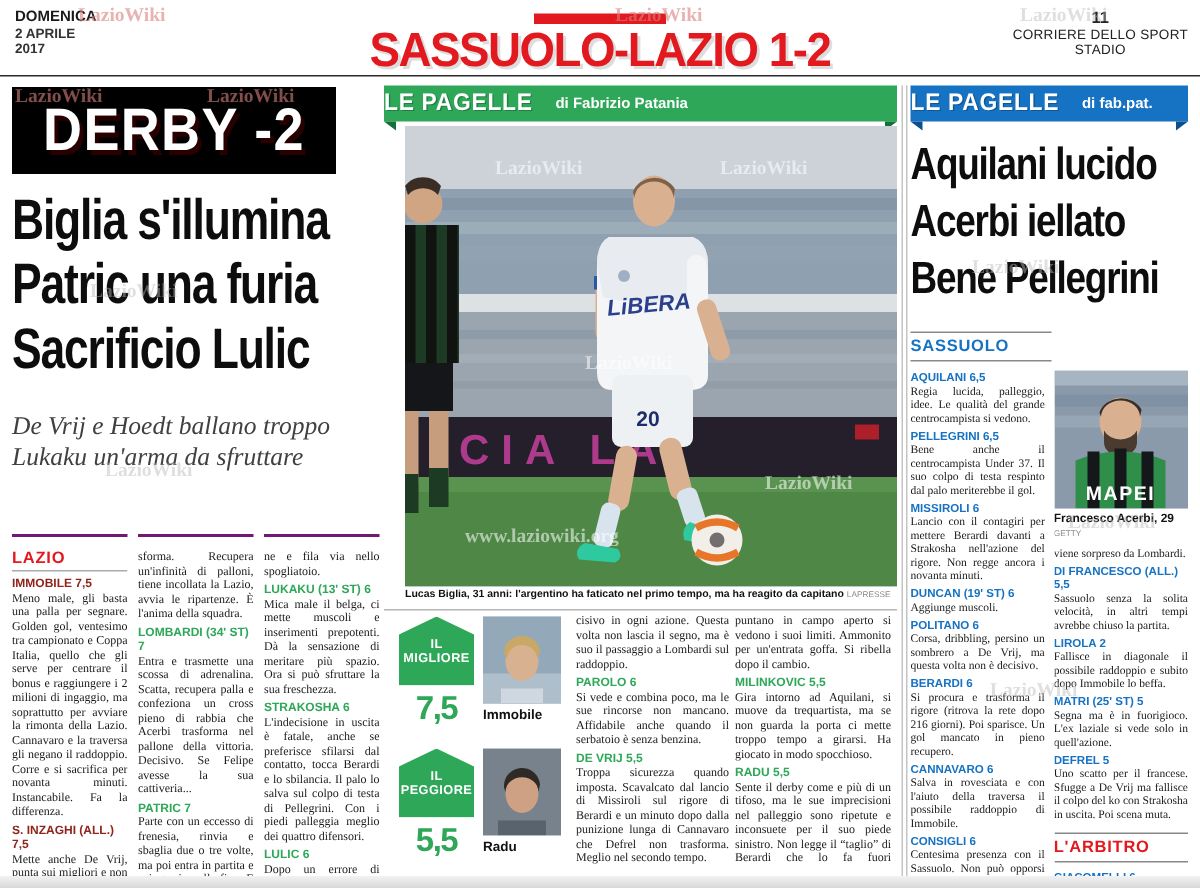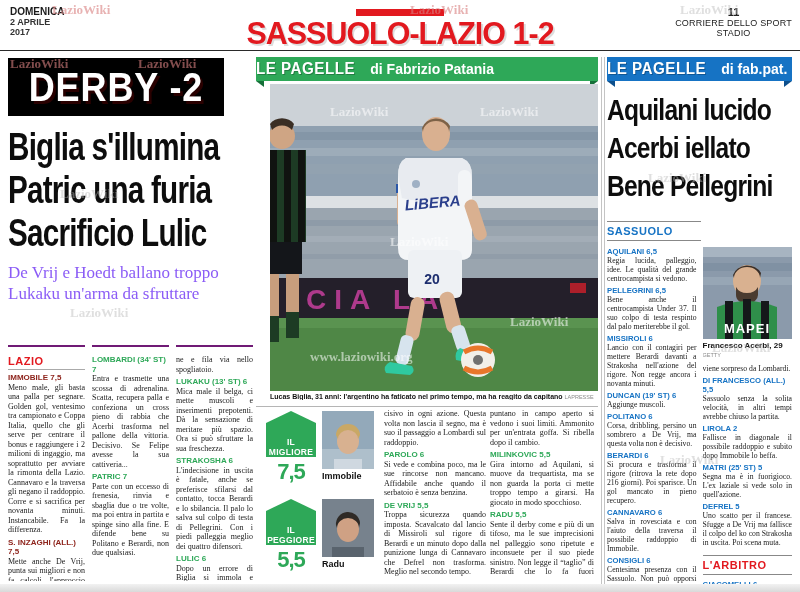--- a/index.html
+++ b/index.html
@@ -33,33 +33,33 @@
       text-align:justify;hyphens:auto;-webkit-hyphens:auto;}
 
   
   .left-sec{position:absolute;left:8px;top:58px;width:246px;}
   .derby{width:216px;height:58px;background:#000000;display:flex;align-items:center;justify-content:center;}
   .derby span{font-family:"Liberation Sans",sans-serif;font-weight:bold;font-size:40px;color:#fff;
       letter-spacing:1px;transform:scaleX(.9);text-shadow:3px 3px 0 rgba(90,0,0,.45);white-space:nowrap;}
   .left-headline{margin-top:10px;}
   .hl-line{font-family:"Liberation Sans",sans-serif;font-weight:bold;color:#0d0d0d;
       font-size:38px;line-height:43px;letter-spacing:-1px;transform:scaleX(.78);transform-origin:0 50%;white-space:nowrap;}
-  .deck{margin-top:7px;font-family:"Liberation Serif",serif;font-size:17px;line-height:21px;color:#8b5cf6;}
+  .deck{margin-top:18px;font-family:"Liberation Serif",serif;font-size:17px;line-height:21px;color:#404040;font-style:italic;}
   .lazio-cols{display:flex;gap:7px;margin-top:41px;height:236px;overflow:hidden;}
   .lazio-cols .col{width:77px;border-top:2px solid #701a75;padding-top:8px;overflow:hidden;}
   .team-header{font-family:"Liberation Sans",sans-serif;font-weight:bold;font-size:11px;color:#e2191f;
       letter-spacing:.5px;border-bottom:1px solid #aaa;padding-bottom:2px;margin-bottom:3px;}
   .col.c1 .entry-name{color:#8e241c;}
   .col.c2 .entry-name,.col.c3 .entry-name{color:#2ea858;}
 
   
   .banner{position:relative;height:24px;display:flex;align-items:center;}
   .banner .blabel{font-family:"Liberation Sans",sans-serif;font-weight:bold;font-size:16px;color:#fff;
       letter-spacing:.5px;transform:scaleX(.95);transform-origin:0 50%;text-shadow:1px 1px 0 rgba(0,0,0,.25);}
-  .banner .bby{font-family:"Liberation Sans",sans-serif;font-weight:bold;font-size:14px;color:#fff;margin-left:10px;}
+  .banner .bby{font-family:"Liberation Sans",sans-serif;font-weight:bold;font-size:10px;color:#fff;margin-left:10px;}
   .banner.green{background:#2ea858;}
   .banner.green::before{content:"";position:absolute;left:0;bottom:-6px;
       border-top:6px solid #156f38;border-left:8px solid transparent;}
   .banner.green::after{content:"";position:absolute;right:0;bottom:-6px;
       border-top:6px solid #156f38;border-right:8px solid transparent;}
   .banner.blue{background:#1673c4;}
   .banner.blue::before{content:"";position:absolute;left:0;bottom:-6px;
       border-top:6px solid #0d4f8c;border-left:8px solid transparent;}
   .banner.blue::after{content:"";position:absolute;right:0;bottom:-6px;
       border-top:6px solid #0d4f8c;border-right:8px solid transparent;}
@@ -70,21 +70,21 @@
   .photo-caption{margin-left:14px;margin-top:2px;width:328px;
       font-family:"Liberation Sans",sans-serif;font-weight:bold;font-size:7px;color:#111;white-space:nowrap;overflow:hidden;}
   .photo-caption .credit{font-weight:normal;font-size:5.5px;color:#8a8a8a;}
   .center-rule{margin-left:0;margin-top:6px;width:342px;height:1px;background:#b5b5b5;}
   .center-bottom{position:relative;height:172px;}
   .award{position:absolute;left:10px;width:110px;height:84px;}
   .award.best{top:4px;}
   .award.worst{top:92px;}
   .ribbon{position:absolute;left:0;top:0;width:50px;height:46px;background:#2ea858;
       clip-path:polygon(50% 0%,100% 26%,100% 100%,0% 100%,0% 26%);
-      display:flex;flex-direction:column;align-items:center;justify-content:flex-end;}
+      display:flex;flex-direction:column;align-items:center;justify-content:center;}
   .ribbon .r1,.ribbon .r2{font-family:"Liberation Sans",sans-serif;font-weight:bold;color:#fff;font-size:8.5px;line-height:9.5px;letter-spacing:.3px;}
   .award-score{position:absolute;left:0;top:48px;width:50px;text-align:center;
       font-family:"Liberation Sans",sans-serif;font-weight:bold;font-size:22px;color:#2ea858;letter-spacing:-1px;}
   .award-photo{position:absolute;left:56px;top:0;width:52px;height:58px;overflow:hidden;background:#8ea3b2;}
   .award-player{position:absolute;left:56px;top:60px;width:52px;
       font-family:"Liberation Sans",sans-serif;font-weight:bold;font-size:9px;color:#111;}
   .colA{position:absolute;left:128px;top:2px;width:102px;height:168px;overflow:hidden;}
   .colB{position:absolute;left:234px;top:2px;width:104px;height:168px;overflow:hidden;}
   .colA .entry-name,.colB .entry-name{color:#2ea858;}
 
@@ -168,20 +168,24 @@
             <div class="entry">
               <div class="entry-name">S. INZAGHI (ALL.) 7,5</div>
               <div class="entry-text">Mette anche De Vrij, punta sui migliori e non fa calcoli, l'approccio non è positivo. Risolve con i cambio. Vittoria pesantissima in chiave europea e prima del derby.</div>
             </div>
 
           </div>
       </div>
       <div class="col c2">
         <div>
 
+            <div class="entry">
+
+              <div class="entry-text">sforma. Recupera un'infinità di palloni, tiene incollata la Lazio, avvia le ripartenze. È l'anima della squadra.</div>
+            </div>
 
             <div class="entry">
               <div class="entry-name">LOMBARDI (34' ST) 7</div>
               <div class="entry-text">Entra e trasmette una scossa di adrenalina. Scatta, recupera palla e confeziona un cross pieno di rabbia che Acerbi trasforma nel pallone della vittoria. Decisivo. Se Felipe avesse la sua cattiveria...</div>
             </div>
 
             <div class="entry">
               <div class="entry-name">PATRIC 7</div>
               <div class="entry-text">Parte con un eccesso di frenesia, rinvia e sbaglia due o tre volte, ma poi entra in partita e spinge sino alla fine. E difende bene su Politano e Berardi, non due qualsiasi.</div>
             </div>

